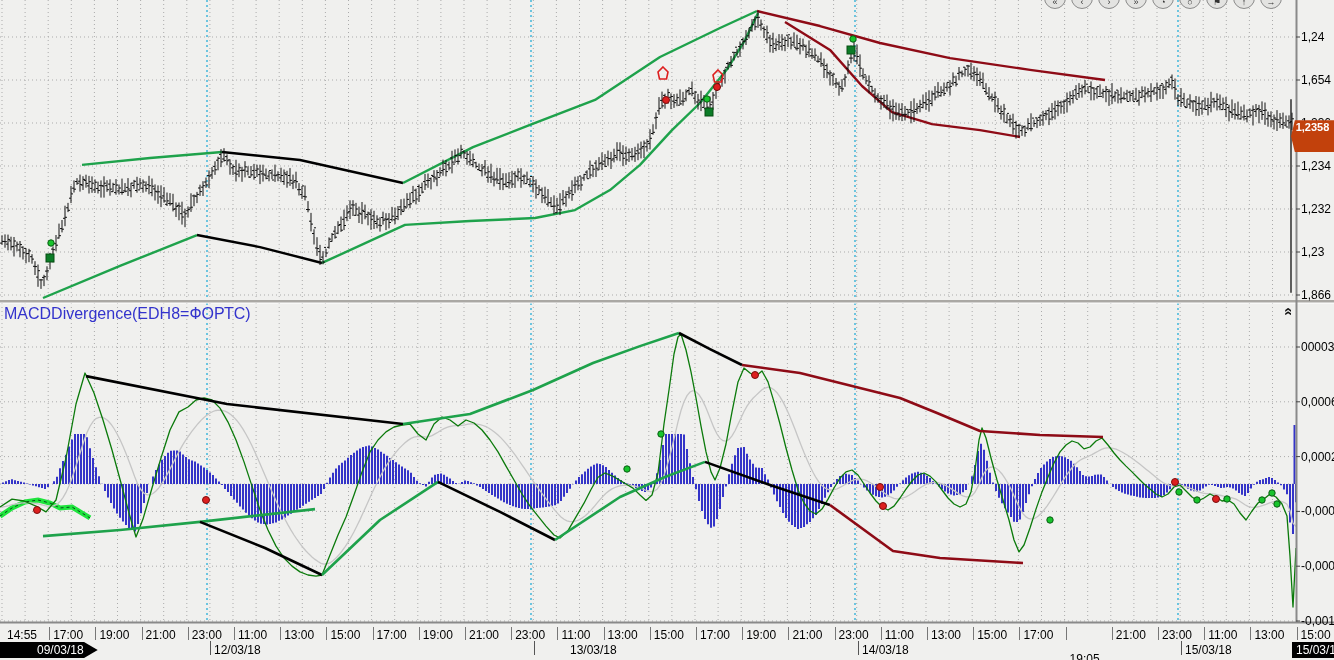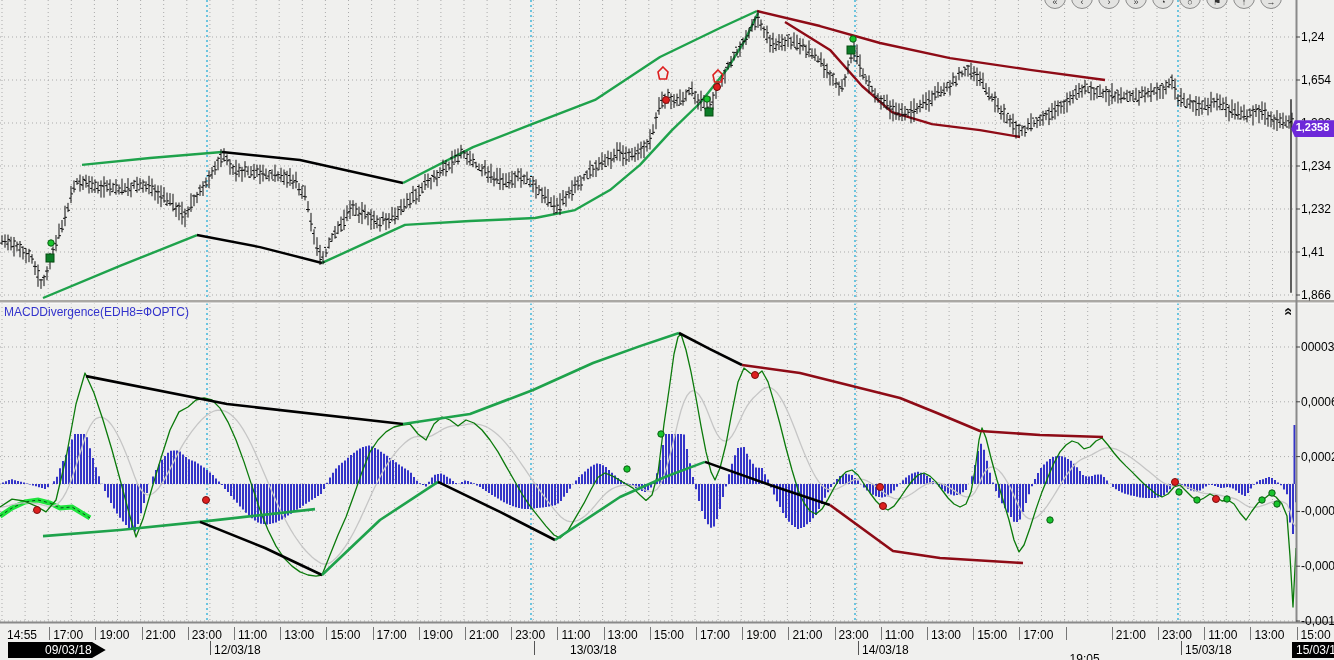--- a/index.html
+++ b/index.html
@@ -1,29 +1,29 @@
 <!DOCTYPE html>
 <html><head>
 <meta charset="utf-8">
 <style>
   html,body{margin:0;padding:0;background:#888;}
   .screen{position:relative;width:1334px;height:660px;background:#f0f0ee;
           font-family:"Liberation Sans",sans-serif;overflow:hidden;-webkit-user-select:none;user-select:none;}
   svg{position:absolute;left:0;top:0;}
-  .ind-label{position:absolute;left:4px;top:305px;font-size:12px;color:#3333cc;z-index:5;}
+  .ind-label{position:absolute;left:4px;top:305px;font-size:16px;color:#3333cc;z-index:5;}
   .collapse-btn{position:absolute;left:1277px;top:303px;width:18px;height:18px;z-index:6;
                 color:#111;font-weight:bold;font-size:15px;cursor:pointer;
                 display:flex;align-items:center;justify-content:center;}
   .collapse-btn span{display:block;transform:rotate(-90deg);letter-spacing:-2px;}
   .toolbar{position:absolute;left:1040px;top:-13px;height:26px;z-index:7;}
   .tb-btn{position:absolute;top:0;width:22px;height:22px;border-radius:50%;
           background:#e3e3e1;border:1px solid #8a8a8a;color:#333;font-size:9px;
           display:flex;align-items:flex-end;justify-content:center;padding-bottom:1px;box-sizing:border-box;cursor:pointer;}
   .axis-label{position:absolute;left:1301px;font-size:12px;color:#000;white-space:nowrap;z-index:4;}
-  .price-tag{position:absolute;left:1291px;width:43px;height:17px;background:#6d28d9;color:#fff;
+  .price-tag{position:absolute;left:1291px;width:43px;height:32px;background:#c2410c;color:#fff;
              font-size:11px;font-weight:bold;text-align:center;line-height:15px;z-index:6;
              clip-path:polygon(0 50%,9% 0,100% 0,100% 100%,9% 100%);}
   .time-label{position:absolute;top:628px;font-size:12px;color:#000;white-space:nowrap;z-index:4;}
   .time-sep{position:absolute;top:627px;width:1px;height:13px;background:#777;z-index:4;}
   .date-label{position:absolute;top:643px;font-size:12px;color:#000;white-space:nowrap;z-index:4;}
   .date-tick{position:absolute;top:641px;width:1px;height:14px;background:#555;z-index:4;}
   .date-box{position:absolute;top:642px;height:16px;background:#000;color:#fff;font-size:12px;
             line-height:16px;padding:0 6px 0 4px;z-index:5;}
   .date-box.arrow{clip-path:polygon(0 0,86% 0,100% 50%,86% 100%,0 100%);padding-right:14px;}
 </style>
@@ -283,21 +283,21 @@
     </div>
   <div class="price-tag" style="top: 120.3px;">
     <span>1,2358</span>
   </div>
   <div id="labels-layer">
       <div class="axis-label" style="top: 30px;">1,24</div>
       <div class="axis-label" style="top: 73px;">1,654</div>
       <div class="axis-label" style="top: 116px;">1,236</div>
       <div class="axis-label" style="top: 159px;">1,234</div>
       <div class="axis-label" style="top: 202px;">1,232</div>
-      <div class="axis-label" style="top: 245px;">1,41</div>
+      <div class="axis-label" style="top: 245px;">1,23</div>
       <div class="axis-label" style="top: 288px;">1,866</div>
       <div class="axis-label" style="top: 340.014px;">00003</div>
       <div class="axis-label" style="top: 394.808px;">0,0006</div>
       <div class="axis-label" style="top: 449.603px;">0,0002</div>
       <div class="axis-label" style="top: 504.397px;">-0,0002</div>
       <div class="axis-label" style="top: 559.192px;">-0,0006</div>
       <div class="axis-label" style="top: 613.986px;">-0,001</div>
       <div class="time-label" style="left: 7px;">14:55</div>
       <div class="time-sep" style="left: 49.2px;"></div>
       <div class="time-label" style="left: 53.2px;">17:00</div>
@@ -348,21 +348,21 @@
       <div class="time-sep" style="left: 1111.8px;"></div>
       <div class="time-label" style="left: 1115.8px;">21:00</div>
       <div class="time-sep" style="left: 1158px;"></div>
       <div class="time-label" style="left: 1162px;">23:00</div>
       <div class="time-sep" style="left: 1204.2px;"></div>
       <div class="time-label" style="left: 1208.2px;">11:00</div>
       <div class="time-sep" style="left: 1250.4px;"></div>
       <div class="time-label" style="left: 1254.4px;">13:00</div>
       <div class="time-sep" style="left: 1296.6px;"></div>
       <div class="time-label" style="left: 1300.6px;">15:00</div>
-      <div class="date-box arrow" style="left: 8px; padding-left: 37px;">09/03/18</div>
+      <div class="date-box arrow" style="left: 0px; padding-left: 37px;">09/03/18</div>
       <div class="date-tick" style="left: 210px;"></div>
       <div class="date-label" style="left: 214px;">12/03/18</div>
       <div class="date-tick" style="left: 534px;"></div>
       <div class="date-label" style="left: 570px;">13/03/18</div>
       <div class="date-tick" style="left: 858px;"></div>
       <div class="date-label" style="left: 862px;">14/03/18</div>
       <div class="date-tick" style="left: 1181px;"></div>
       <div class="date-label" style="left: 1185px;">15/03/18</div>
       <div class="date-box" style="left: 1292px;">15/03/18</div>
     </div>

